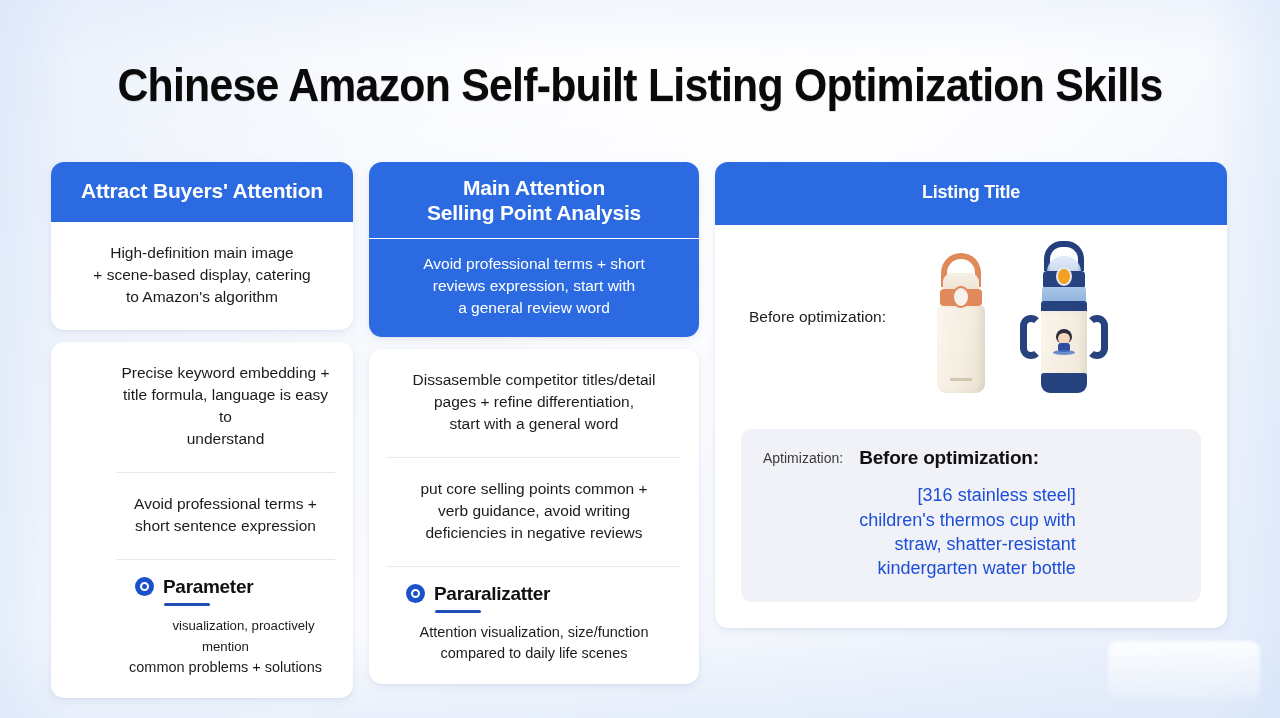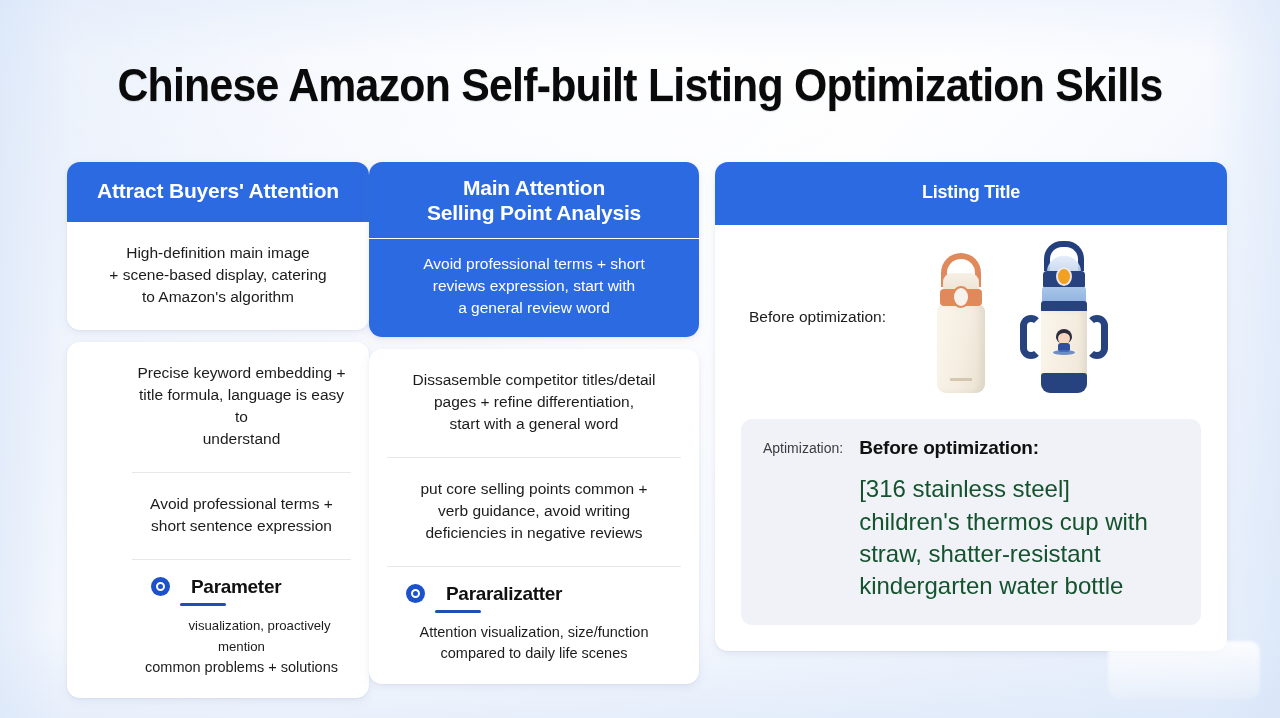--- a/index.html
+++ b/index.html
@@ -35,21 +35,21 @@
     letter-spacing: -0.8px;
     color: #0a0a0a;
     font-family: "Liberation Sans Narrow", "Liberation Sans", sans-serif;
     transform: scaleX(0.93);
     text-shadow: 0 1px 1px rgba(140,150,170,.35);
     white-space: nowrap;
   }
 
   
   .col { position: absolute; top: 162px; }
-  .col-1 { left: 67px;  width: 302px; }
+  .col-1 { left: 51px;  width: 302px; }
   .col-2 { left: 369px; width: 330px; }
   .col-3 { left: 715px; width: 512px; }
 
   .card {
     background: #ffffff;
     border-radius: 13px;
     box-shadow: 0 3px 10px rgba(120,140,180,.13), 0 1px 2px rgba(120,140,180,.10);
     overflow: hidden;
   }
 
@@ -96,21 +96,21 @@
     height: 1px;
     background: rgba(255,255,255,.40);
     margin: 0 22px;
   }
 
   
   .bullet-block { padding: 16px 18px 20px; }
   .bullet-row {
     display: flex;
     align-items: center;
-    gap: 21px;
+    gap: 9px;
     padding-left: 19px;
   }
   .bullet-icon {
     width: 19px; height: 19px;
     border-radius: 50%;
     background: #1b52cc;
     display: flex; align-items: center; justify-content: center;
     flex: none;
   }
   .bullet-icon .ring {
@@ -293,45 +293,46 @@
   .bottle-b .pad {
     position: absolute; top: 21px; left: 1px;
     width: 22px; height: 5px;
     background: #4a74c6;
     border-radius: 50%;
     opacity: .8;
   }
 
   
   .info-box {
-    margin-top: 26px;
+    margin-top: 36px;
     background: #f0f2f7;
     border-radius: 11px;
     padding: 18px 22px 22px;
     display: flex;
     gap: 16px;
   }
   .info-small {
     font-size: 14px;
     color: #3c3c40;
     white-space: nowrap;
     padding-top: 3px;
   }
   .info-main-title {
     font-size: 19px;
     font-weight: 700;
     color: #111111;
     letter-spacing: -0.2px;
   }
   .info-main-text {
     margin-top: 14px;
-    font-size: 24px;
+    font-size: 18px;
     line-height: 1.35;
-    color: #14532d;
+    color: #1d4ed8;
     white-space: pre-line;
+    text-align: right;
   }
 
   
   .ghost {
     position: absolute;
     left: 1108px; top: 641px;
     width: 152px; height: 58px;
     background: linear-gradient(180deg, rgba(255,255,255,.85), rgba(244,247,252,.30));
     border-radius: 10px;
     filter: blur(1.5px);

